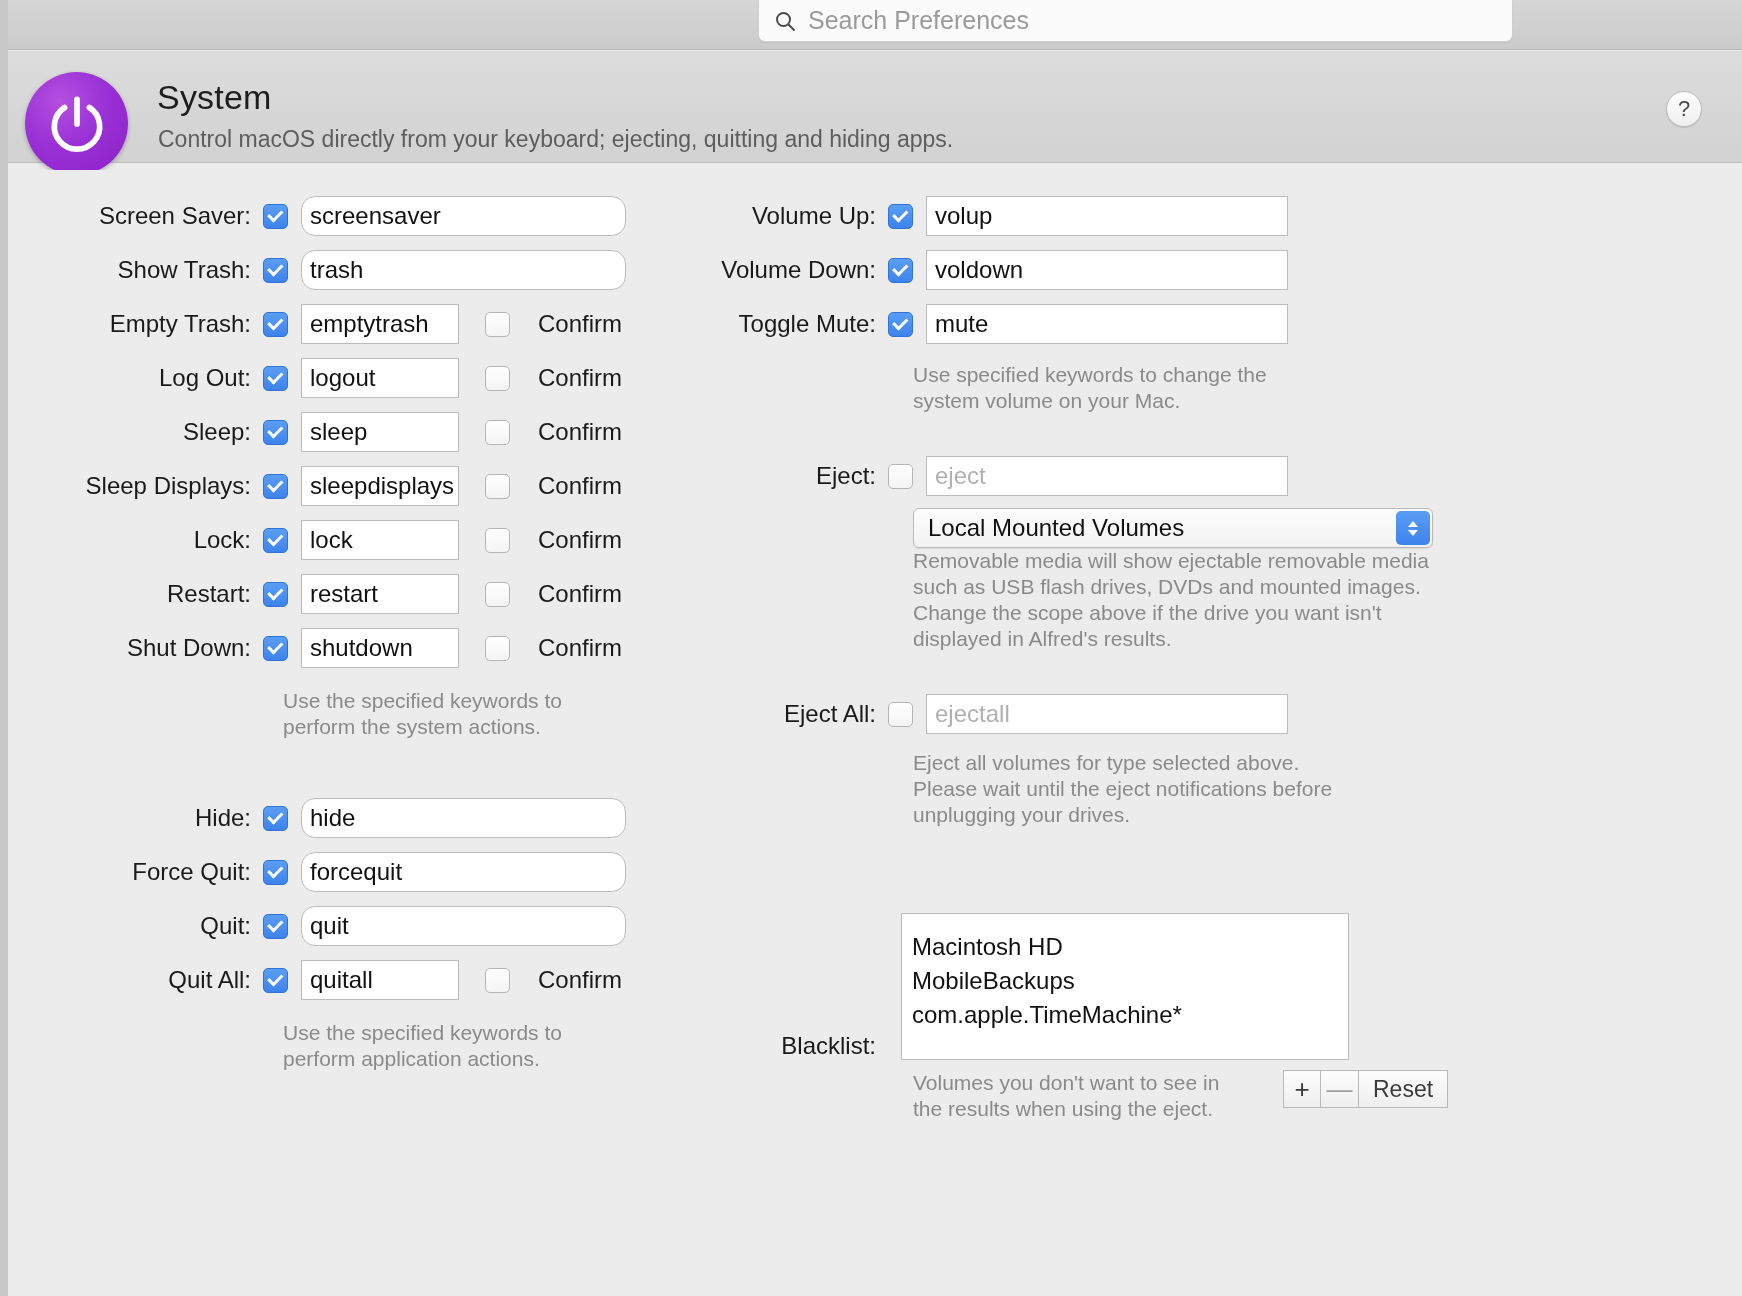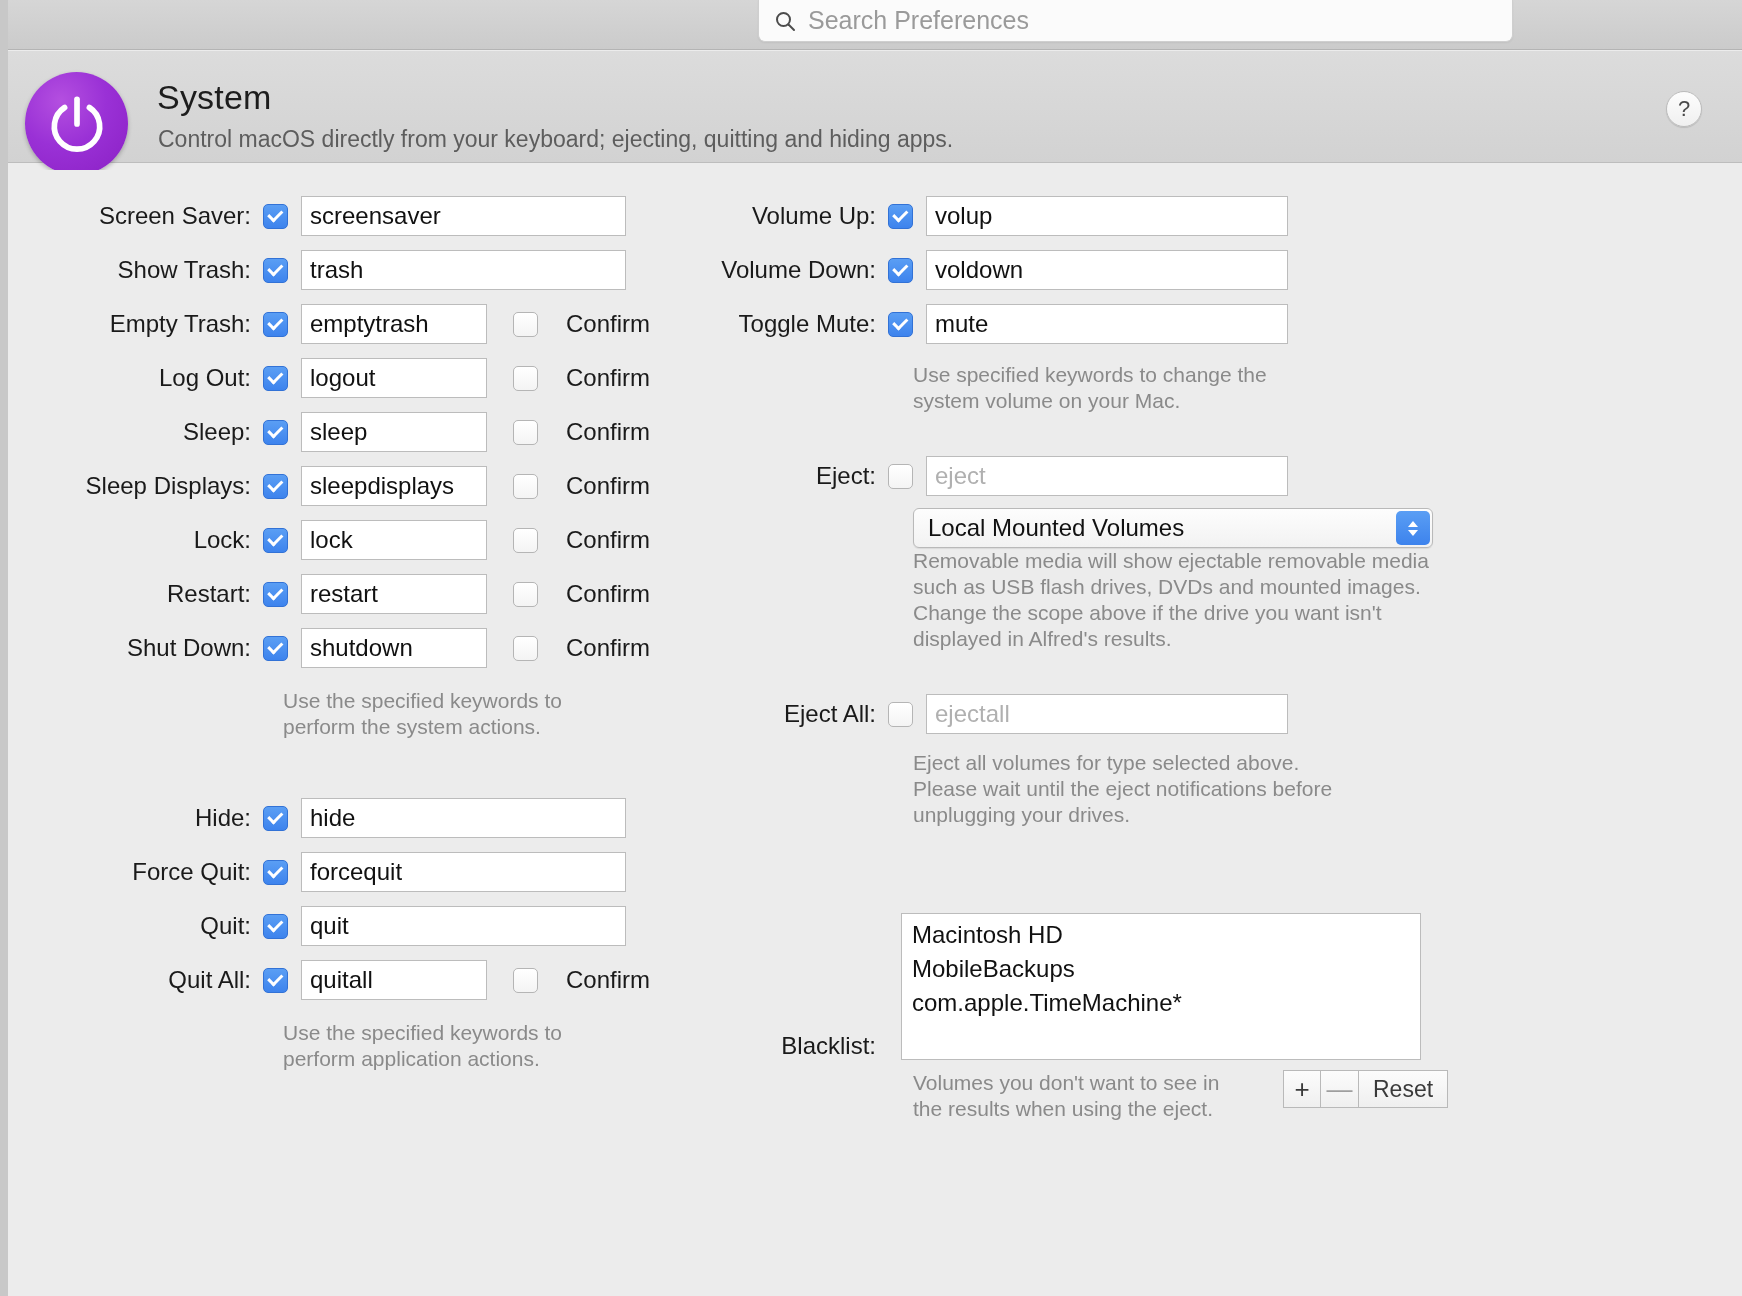--- a/index.html
+++ b/index.html
@@ -130,22 +130,22 @@
     background:#fff;
     border:1px solid #bcbcbc;
     display:flex; align-items:center;
     padding:0 8px;
     font-size:24px; color:#111;
     margin-left:13px;
     cursor:text;
     overflow:hidden; white-space:nowrap;
   }
   .tf.ph { color:#b0b0b0; }
-  .tf.wide   { width:325px; }
-  .tf.narrow { width:186px; }
+  .tf.wide   { width:325px;border-radius:14px; }
+  .tf.narrow { width:158px; }
   .tf.rwide  { width:362px; }
 
   
   .confirm { display:flex; align-items:center; margin-left:26px;gap:16px; }
   .confirm .ctext { font-size:24px; color:#1a1a1a; margin-left:12px; }
 
   
   .hint {
     font-size:21px; color:#8a8a8a; line-height:26px;
     white-space:pre-line;
@@ -181,23 +181,23 @@
     border-right:5px solid transparent;
   }
   .popup .stepper i.up   { border-bottom:6px solid #fff; }
   .popup .stepper i.down { border-top:6px solid #fff; }
 
   
   .bl-row { display:flex; align-items:flex-end;margin-top:45px; }
   .bl-lbl { width:180px; padding-right:12px; text-align:right;
             font-size:24px; color:#1a1a1a; padding-top:6px; }
   .bl-box {
-    width:520px; height:147px;
+    width:448px; height:147px;
     background:#fff; border:1px solid #bcbcbc;
-    margin-left:13px; padding:4px 10px;
+    margin-left:13px; padding:16px 10px;
     overflow:hidden;
   }
   .bl-item { font-size:24px; color:#111; line-height:34px; cursor:default; }
   .bl-btn {
     height:38px; min-width:38px;
     background:linear-gradient(#fcfcfc,#efefef);
     border:1px solid #b9b9b9;
     display:flex; align-items:center; justify-content:center;
     font-size:26px; color:#3a3a3a;
     cursor:default;

